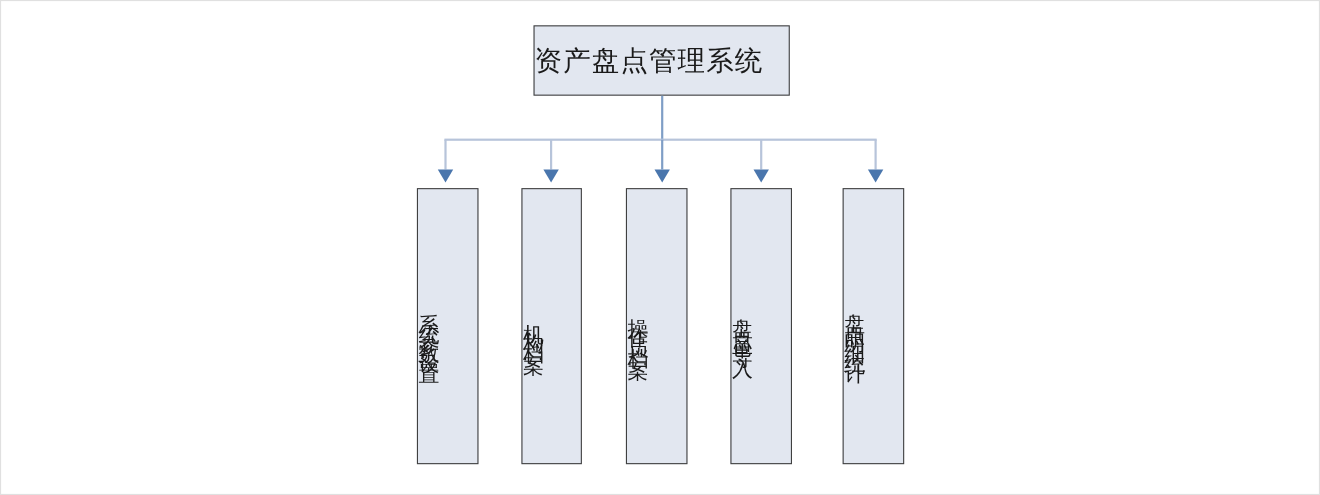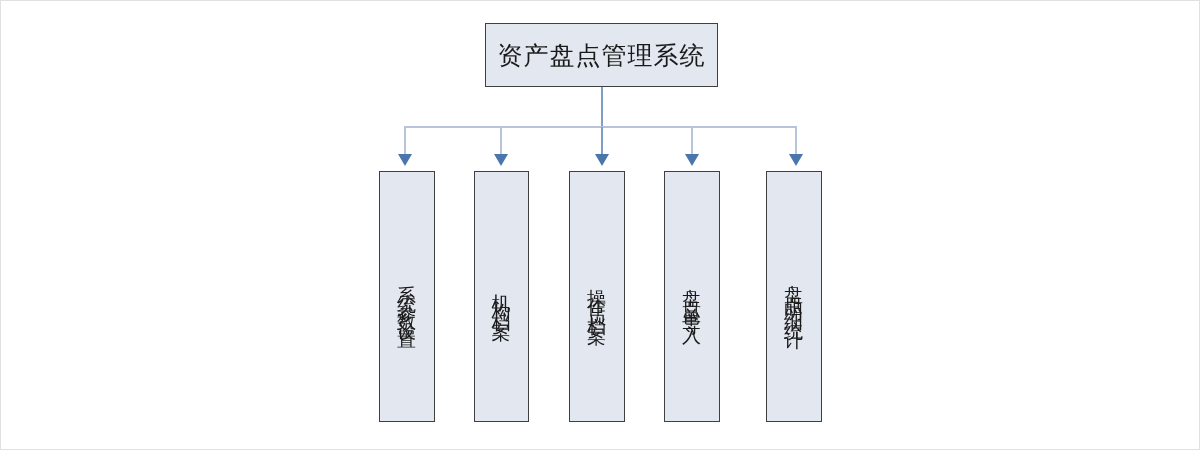--- a/index.html
+++ b/index.html
@@ -19,21 +19,21 @@
   }
 
   
   .node {
     position: absolute;
     box-sizing: border-box;
     background: #e2e7f0;
     border: 1px solid #404040;
     display: flex;
     align-items: center;
-    justify-content: center;
+    justify-content: flex-start;
     color: #1a1a1a;
   }
   .node.root {
     left: 484px;
     top: 22px;
     width: 233px;
     height: 64px;
     font-size: 25px;
     letter-spacing: 1px;
     white-space: nowrap;

